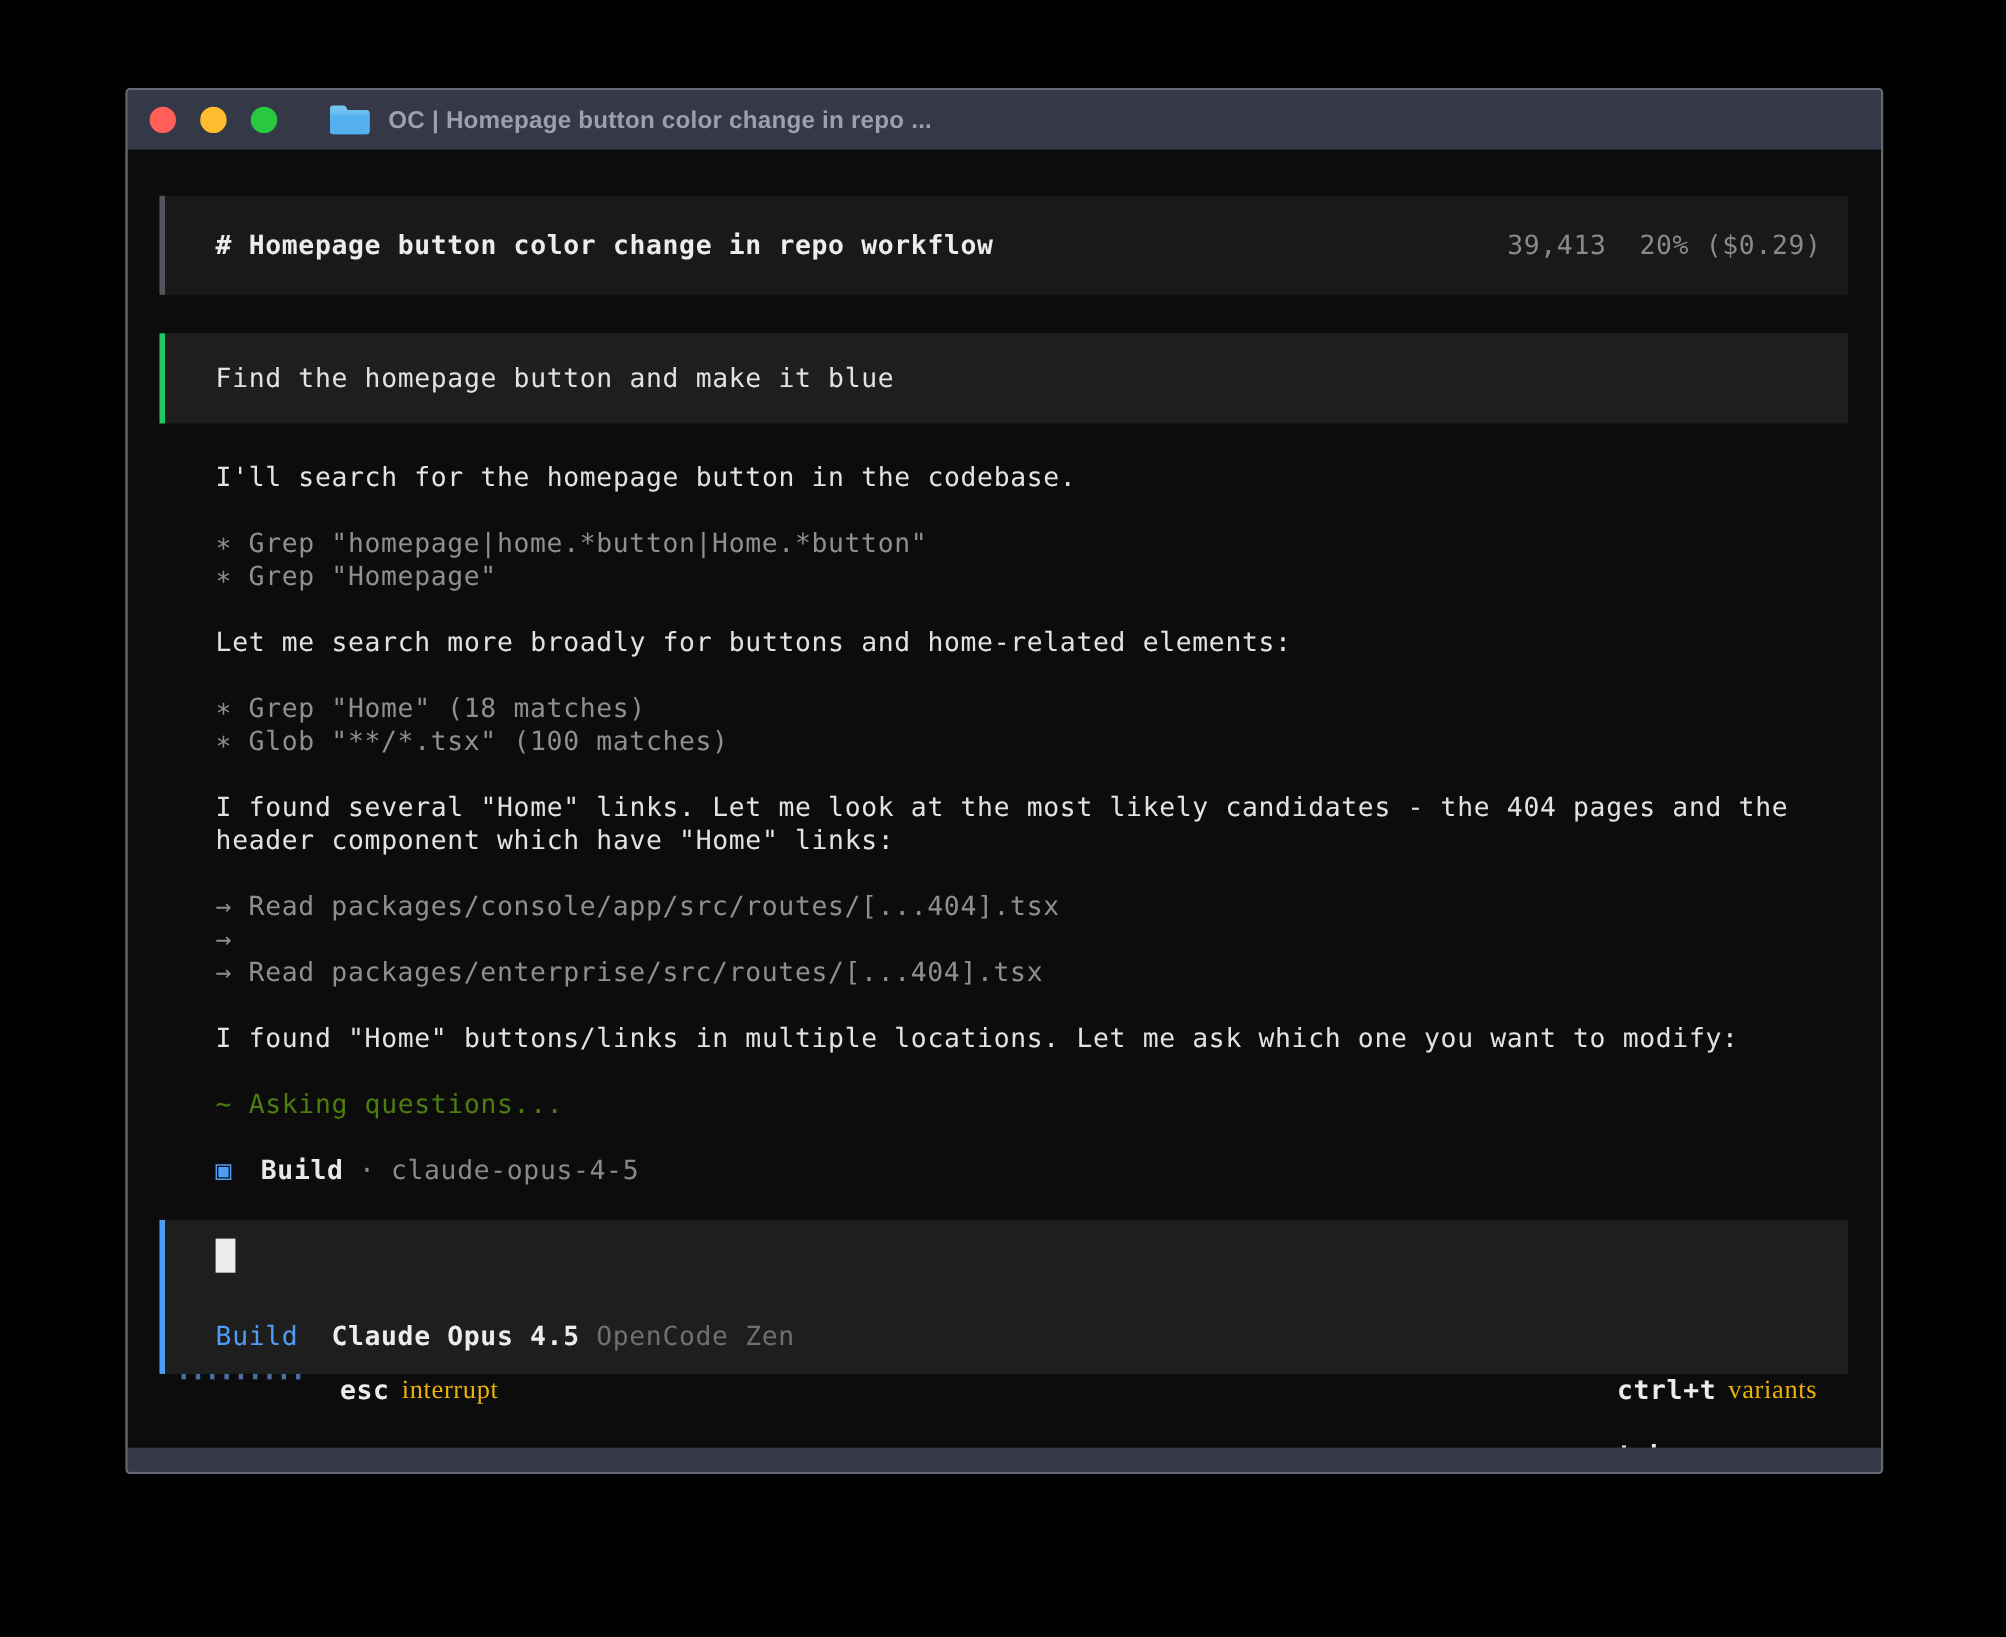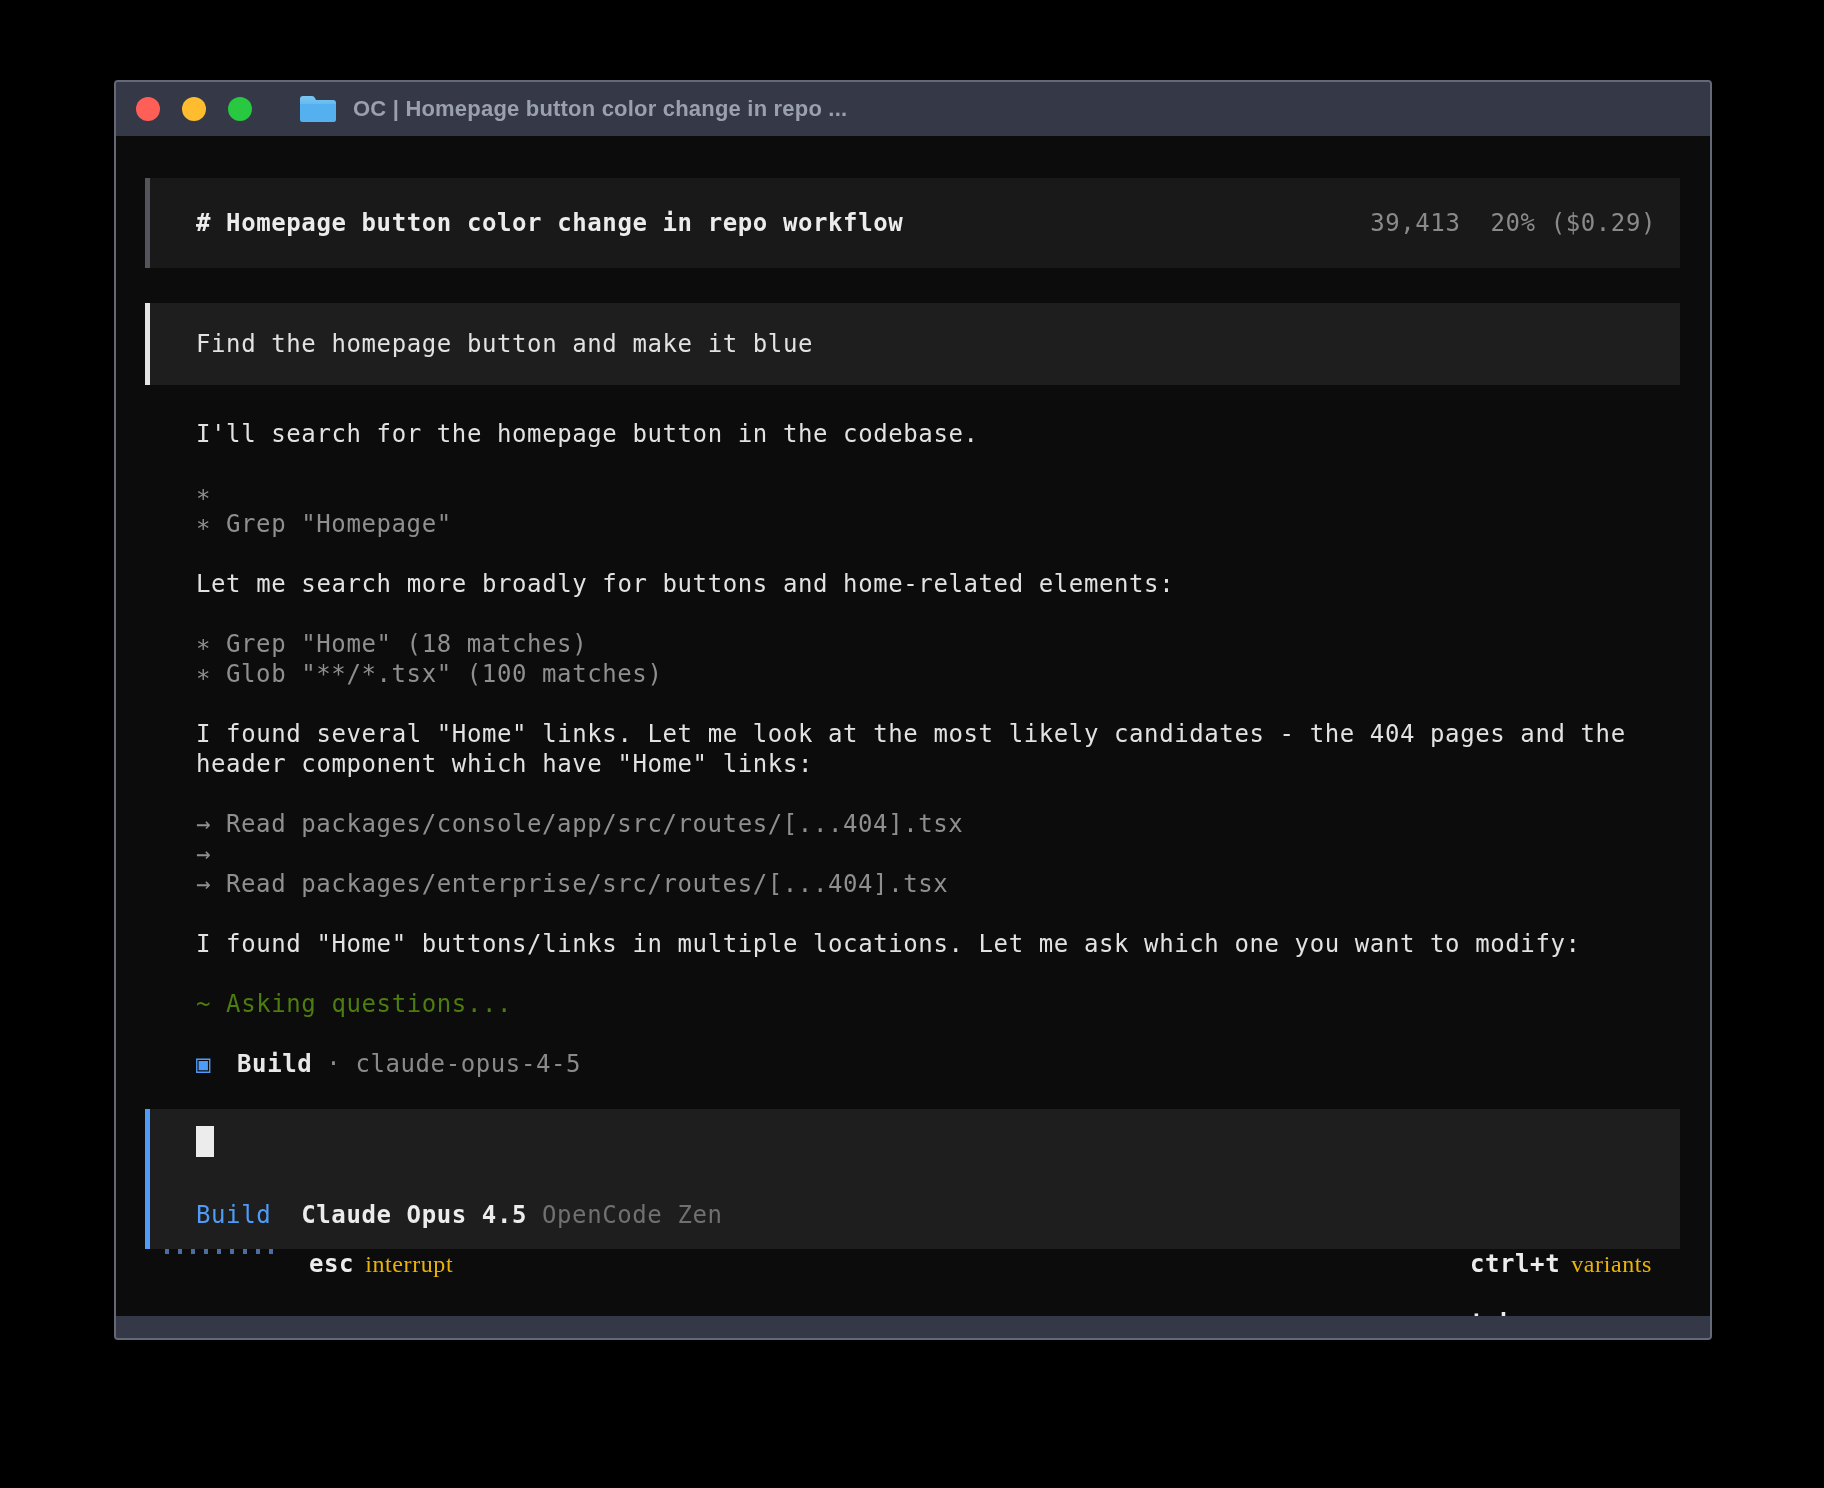--- a/index.html
+++ b/index.html
@@ -34,21 +34,21 @@
   .header-box {
     margin:0 30px 0 29px; height:90px; background:#191919;
     border-left:5px solid #54545c; display:flex; align-items:center;
     padding:0 24px 0 46px;
   }
   .header-title { font-weight:bold; color:#ececec;text-align:center; }
   .header-stats { margin-left:auto; color:#8a8a8a; display:flex; gap:30px; }
 
   .user-box {
     margin:35px 30px 0 29px; height:82px; background:#1e1e1e;
-    border-left:5px solid #e5e5e5; display:flex; align-items:center;
+    border-left:5px solid #22c55e; display:flex; align-items:center;
     padding-left:46px; color:#e2e2e2;
   }
 
   .convo { margin:34px 44px 0 80px; max-width:1500px; }
   .convo .txt { color:#e2e2e2; margin-bottom:30px; }
   .convo .tools { margin-bottom:30px; color:#8f8f8f; }
   .tool-line { display:flex; }
   .tool-line .bullet { width:30px; flex:0 0 aupx; }
   .convo .status-line { color:#4d7c0f; margin-bottom:30px; }
 
@@ -118,20 +118,21 @@
       <span>Find the homepage button and make it blue</span>
     </div>
 
     <div class="convo mono">
 
       <p class="txt">I'll search for the homepage button in the codebase.</p>
 
       <div class="tools">
         <div class="tool-line">
           <span class="bullet">∗</span>
+          <span>Grep "homepage|home.*button|Home.*button"</span>
         </div>
         <div class="tool-line">
           <span class="bullet">∗</span>
           <span>Grep "Homepage"</span>
         </div>
       </div>
 
       <p class="txt">Let me search more broadly for buttons and home-related elements:</p>
 
       <div class="tools">

